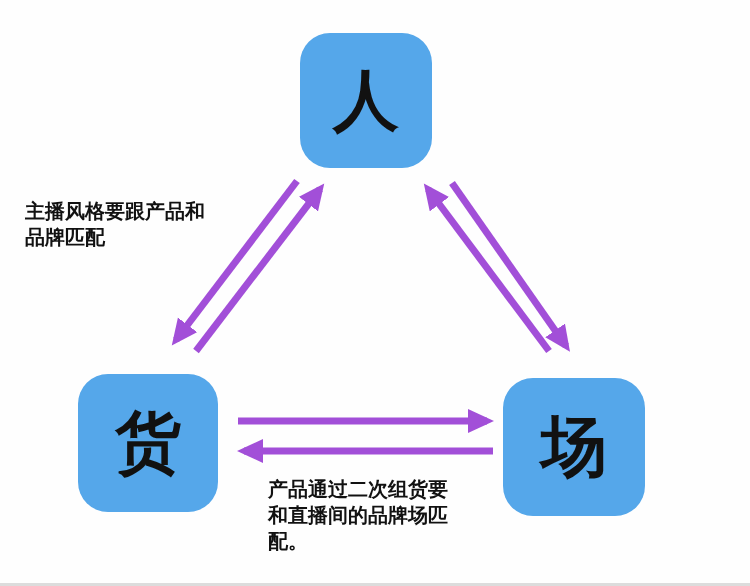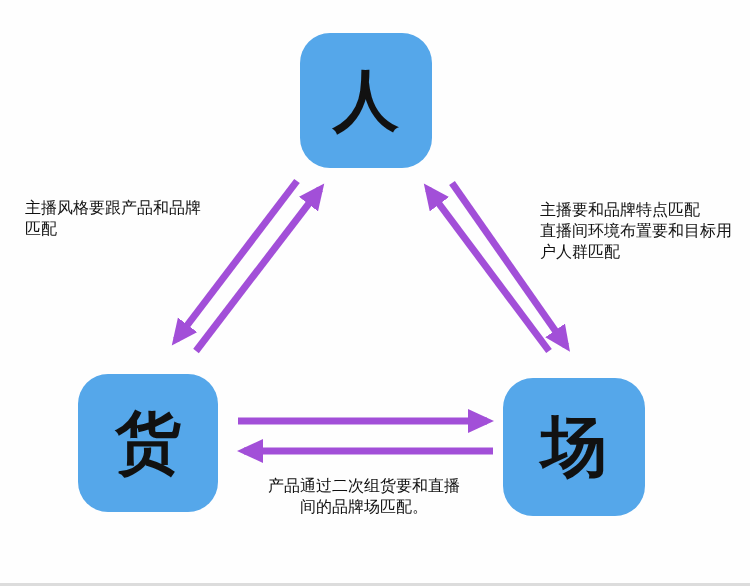--- a/index.html
+++ b/index.html
@@ -44,28 +44,28 @@
     letter-spacing: 0;
     user-select: none;
   }
   .node-person { left: 300px; top: 33px;  width: 132px; height: 135px; }
   .node-goods  { left: 78px;  top: 374px; width: 140px; height: 138px; }
   .node-venue  { left: 503px; top: 378px; width: 142px; height: 138px; }
 
   .ann {
     position: absolute;
     color: var(--text-black, #111111);
-    font-size: 16px;
-    font-weight: normal;
+    font-size: 20px;
+    font-weight: bold;
     line-height: 1.3;
   }
   .ann p { margin: 0; }
   .ann-left   { left: 25px;  top: 198px; width: 190px; }
   .ann-right  { left: 540px; top: 200px; width: 192px; }
-  .ann-bottom { left: 268px; top: 476px; width: 192px; text-align: center; }
+  .ann-bottom { left: 268px; top: 476px; width: 192px; }
 
   .bottom-edge {
     position: absolute;
     left: 0;
     bottom: 0;
     width: 750px;
     height: 3px;
     background: #dcdcdc;
   }
 </style>
@@ -98,23 +98,19 @@
     <span>货</span>
   </div>
   <div class="node node-venue">
     <span>场</span>
   </div>
 
   <div class="ann ann-left">
     <p>主播风格要跟产品和品牌匹配</p>
   </div>
 
-  <div class="ann ann-right">
-    <p>主播要和品牌特点匹配</p>
-    <p>直播间环境布置要和目标用户人群匹配</p>
-  </div>
 
   <div class="ann ann-bottom">
     <p>产品通过二次组货要和直播间的品牌场匹配。</p>
   </div>
 
   <div class="bottom-edge"></div>
 </div>
 
 </body></html>

